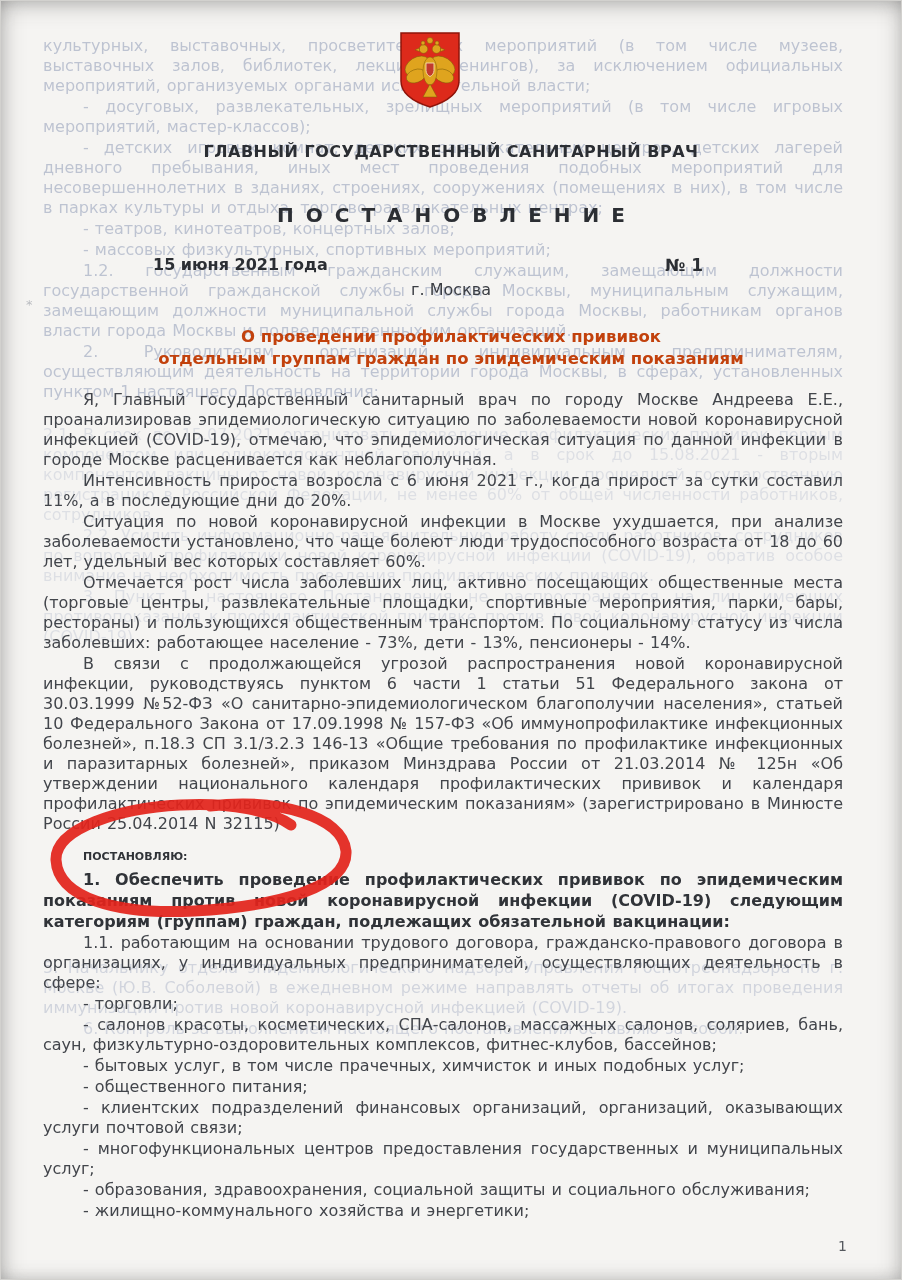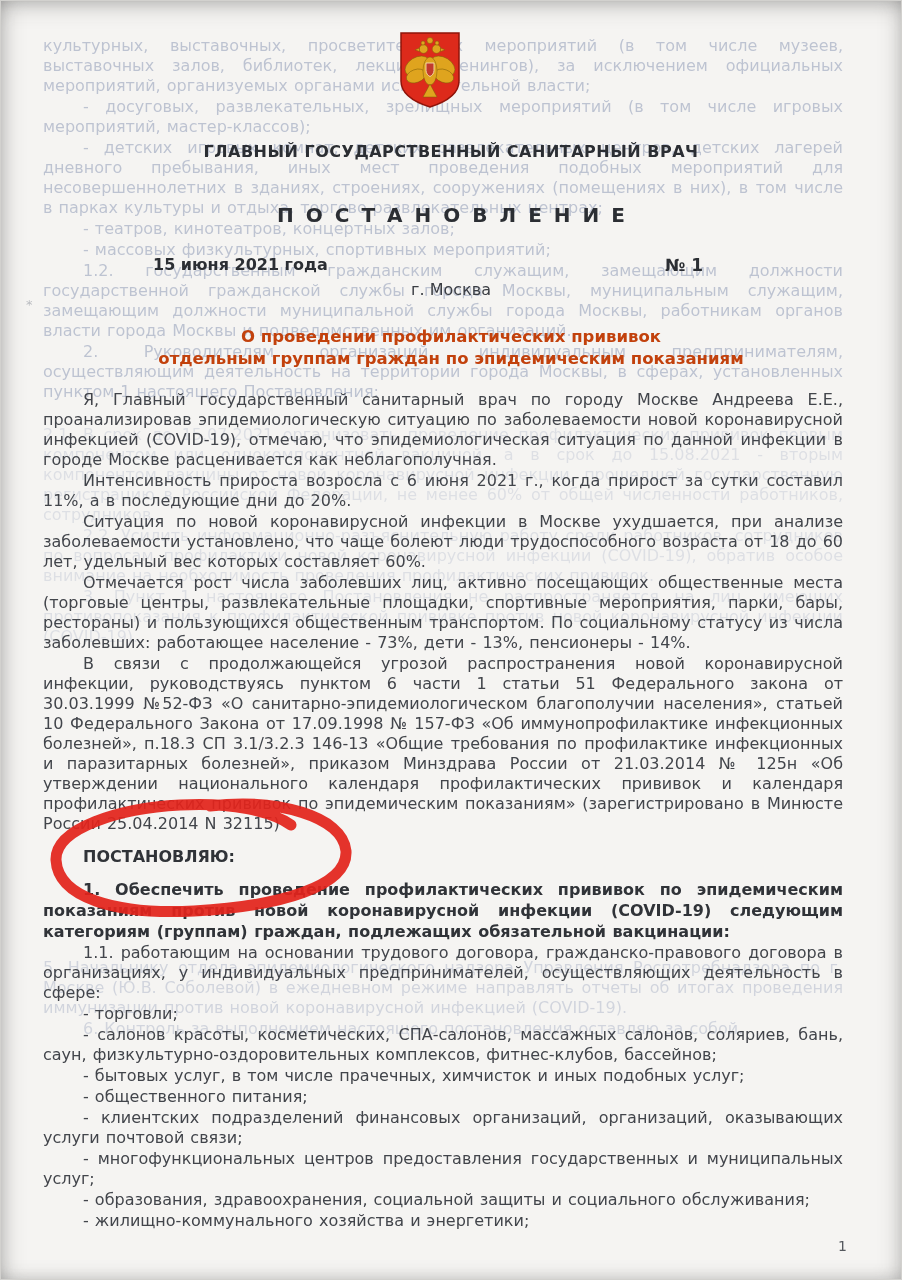--- a/index.html
+++ b/index.html
@@ -42,21 +42,21 @@
   .metarow .date{margin-left:110px;}
   .metarow .num{margin-right:140px;font-size:17px;}
   .city{position:absolute;left:0;top:280px;width:100%;text-align:center;font-size:16px;color:#3a3d43;}
   .doctitle{position:absolute;left:0;top:326px;width:100%;text-align:center;
        font-weight:bold;color:#c2410c;font-size:16.5px;line-height:22px;}
   
   .docbody{position:absolute;left:43px;top:390px;width:800px;
        font-size:16px;line-height:20px;text-align:justify;word-spacing:1px;}
   .docbody .para{margin:0 0 1px;text-indent:40px;}
   .docbody .para.bold,.resolve-heading{font-weight:bold;color:#303338;line-height:21px;}
-  .resolve-heading{position:relative;margin:12px 0 12px;text-indent:40px;font-size:16px;}
+  .resolve-heading{position:relative;margin:12px 0 2px;text-indent:40px;font-size:11px;}
   .circle-svg{position:absolute;left:2px;top:-51px;width:312px;height:126px;pointer-events:none;}
   .pagenum{position:absolute;left:838px;top:1238px;font-size:14px;color:#55585e;}
   .artifact{position:absolute;left:26px;top:297px;font-size:13px;color:#8a8f99;opacity:.55;}
 </style>
 </head>
 <body>
 
 <div class="page">
 
   <div class="bleed bleed-top">

